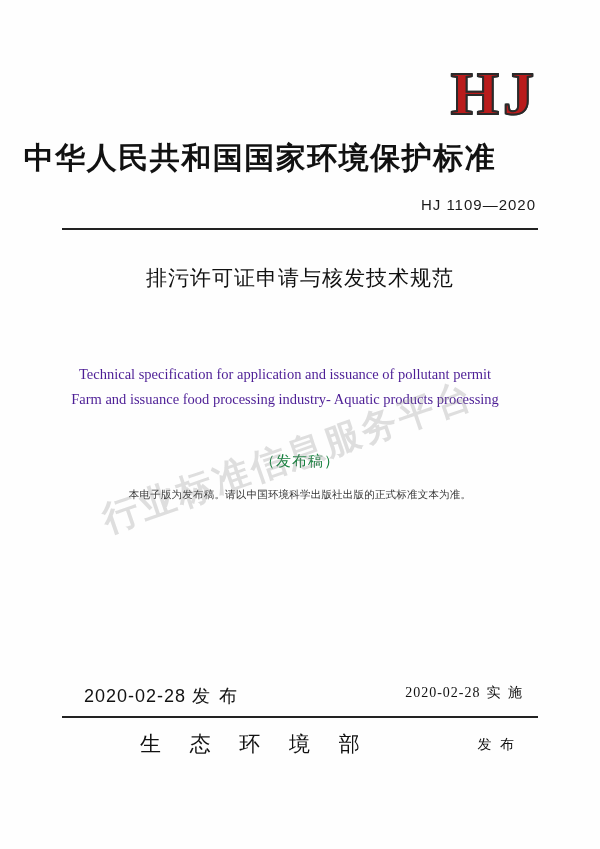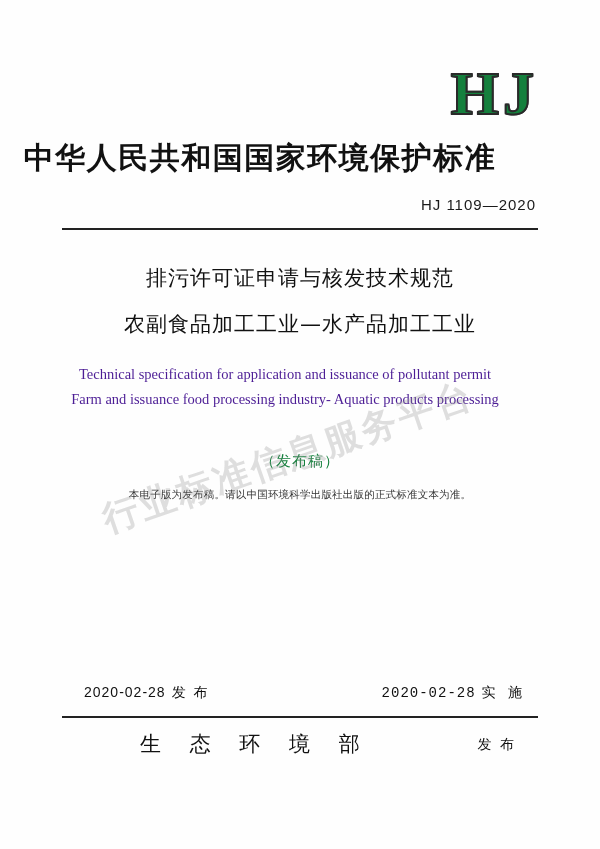--- a/index.html
+++ b/index.html
@@ -24,21 +24,21 @@
 
   
   .hj-logo {
     position: absolute;
     top: 62px;
     right: 62px;
     font-family: "Liberation Serif", serif;
     font-size: 62px;
     font-weight: bold;
     letter-spacing: 4px;
-    color: #15803d;
+    color: #b91c1c;
     -webkit-text-stroke: 2px #2a2a2a;
     text-shadow:
        1px 0 0 #555,
       -1px 0 0 #555,
        0 1px 0 #555,
        0 -1px 0 #555;
     line-height: 1;
   }
 
   
@@ -158,29 +158,29 @@
     pointer-events: none;
     user-select: none;
   }
 
   
   .date-issue {
     position: absolute;
     top: 684px;
     left: 84px;
     font-family: "Liberation Sans", sans-serif;
-    font-size: 14px;
+    font-size: 18px;
     color: #111111;
     letter-spacing: 1px;
   }
   .date-impl {
     position: absolute;
     top: 684px;
     right: 76px;
-    font-family: Liberation Mono, monospace;
+    font-family: Liberation Serif, serif;
     font-size: 14px;
     color: #111111;
     letter-spacing: 1px;
   }
   .date-label {
     letter-spacing: 2px;
     margin-left: 6px;
   }
 
   
@@ -211,21 +211,20 @@
 
   <div class="hj-logo">HJ</div>
 
   <div class="national-title">中华人民共和国国家环境保护标准</div>
 
   <div class="std-number">HJ 1109—2020</div>
 
   <div class="rule-top"></div>
 
   <div class="doc-title-cn line1">排污许可证申请与核发技术规范</div>
-  <div class="doc-title-cn line2">农副食品加工工业—水产品加工工业</div>
 
   <div class="doc-title-en en1">Technical specification for application and issuance of pollutant permit</div>
   <div class="doc-title-en en2">Farm and issuance food processing industry- Aquatic products processing</div>
 
   <div class="draft-mark">（发布稿）</div>
 
   <div class="note">本电子版为发布稿。请以中国环境科学出版社出版的正式标准文本为准。</div>
 
   <div class="watermark">行业标准信息服务平台</div>
 

